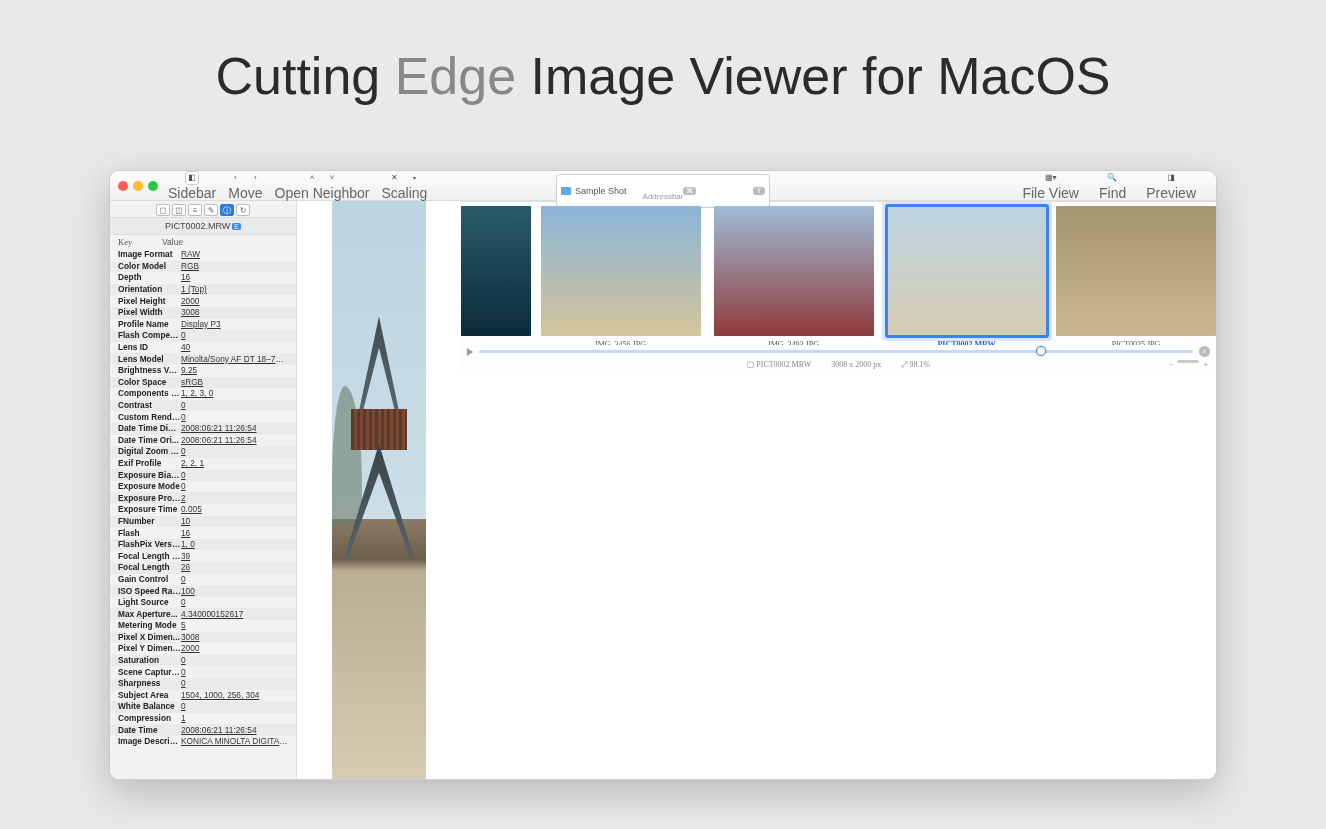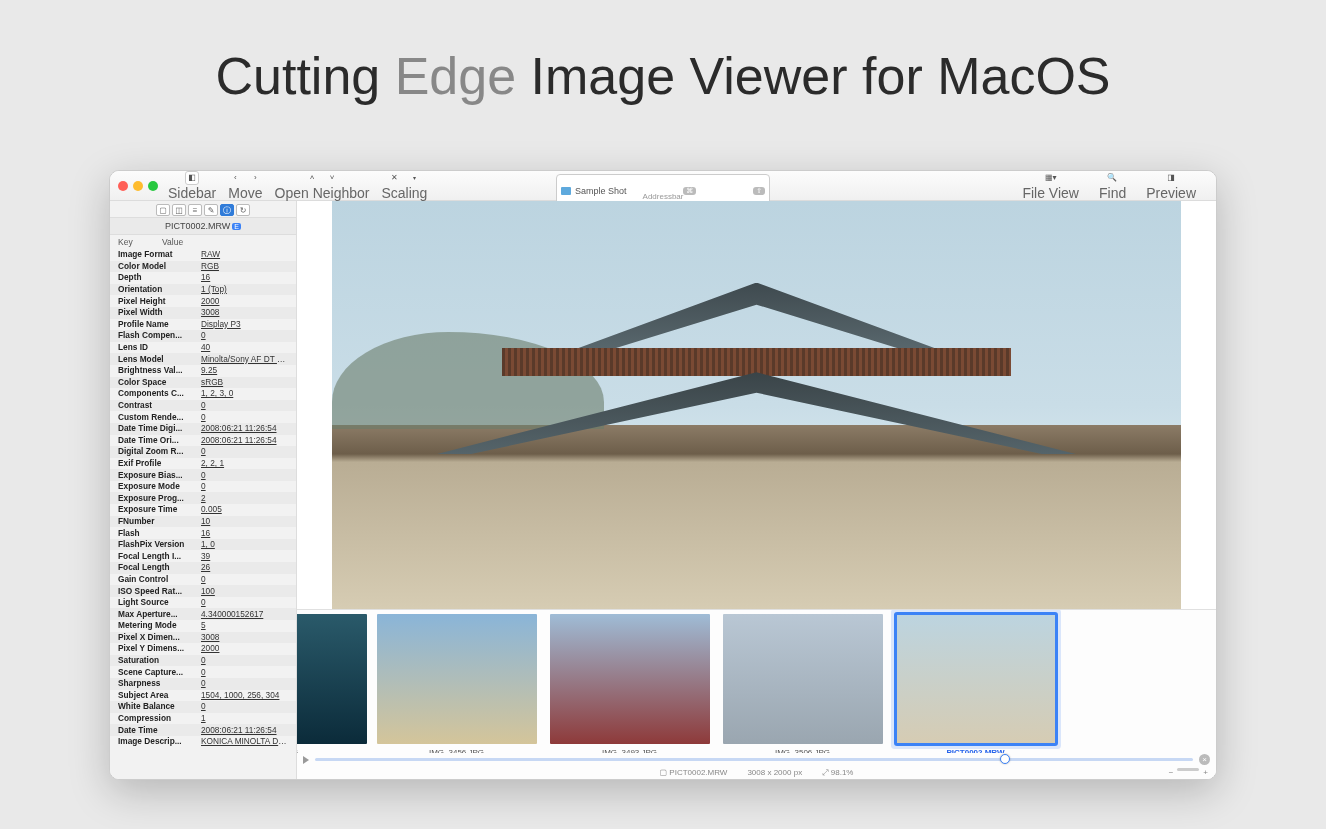--- a/index.html
+++ b/index.html
@@ -68,28 +68,28 @@
     width:187px; background:#f2f2f2; border-right:1px solid #ddd;
     display:flex; flex-direction:column; font-size:9px; color:#333;
     overflow:hidden;
   }
   .sb-tabs { height:17px; display:flex; justify-content:center; gap:2px; padding-top:3px; border-bottom:1px solid #ddd;}
   .sb-tab { width:14px; height:12px; border:1px solid #bbb; border-radius:2px; background:#fff; display:flex;align-items:center;justify-content:center; font-size:8px; color:#666;}
   .sb-tab.active { background:#2f7bd9; color:#fff; border-color:#2f7bd9;}
   .sb-filename { font-size:9px; text-align:center; padding:3px 0; background:#eaeaea; color:#444; border-bottom:1px solid #ddd;}
   .sb-filename .flag{font-size:7px; background:#3b82f6; color:#fff; padding:0 2px; border-radius:2px; margin-left:2px;}
   .meta-head { display:flex; padding:2px 8px; font-size:8.5px; color:#555;}
-  .meta-head .k{width:44px;} .meta-head .v{flex:1;}
+  .meta-head .k{width:44px;font-family:Liberation Serif, serif;} .meta-head .v{flex:1;}
   .meta-body { flex:1; overflow:hidden; }
   .meta-row { display:flex; padding:0.3px 8px; font-size:8.3px; line-height:11px;}
   .meta-row:nth-child(even){background:#eaeaea;}
-  .meta-row .k{width:83px; font-weight:600; white-space:nowrap; overflow:hidden; text-overflow:ellipsis; color:#222;}
+  .meta-row .k{width:63px; font-weight:600; white-space:nowrap; overflow:hidden; text-overflow:ellipsis; color:#222;}
   .meta-row .v{flex:1; color:#333; white-space:nowrap; overflow:hidden; text-overflow:ellipsis;text-decoration:underline; }
   
-  .main { flex:1; display:flex; flex-direction:column; background:#fff;}
+  .main { flex:1; display:flex; flex-direction:row; background:#fff;font-family:Liberation Serif, serif;}
   .canvas { flex:1; background:#fff; display:flex; align-items:stretch; justify-content:center; padding:0 35px; overflow:hidden;}
   .photo {
     width:100%; height:100%;
     background: linear-gradient(to bottom, #bcd4e0 0%, #c9dde7 50%, #cde0e9 55%, #8b7b66 55%, #6d5e4a 62%, #b9ad94 64%, #d6ccb3 100%);
     position:relative;
   }
   .roof1 { position:absolute; left:22%; top:20%; width:56%; height:18%;
     background:linear-gradient(#3f4a4f,#5b6a70);
     clip-path: polygon(8% 100%, 50% 0%, 92% 100%, 85% 100%, 50% 30%, 15% 100%);
   }
@@ -404,27 +404,27 @@
               <div class="thumb-lbl">9.JPG</div>
             </div>
             <div class="thumb-col">
               <div class="thumb" style="background: linear-gradient(rgb(138, 181, 216), rgb(212, 197, 154));"></div>
               <div class="thumb-lbl">IMG_3456.JPG</div>
             </div>
             <div class="thumb-col">
               <div class="thumb" style="background: linear-gradient(rgb(159, 188, 214), rgb(142, 58, 58));"></div>
               <div class="thumb-lbl">IMG_3493.JPG</div>
             </div>
-            <div class="thumb-col">
-              <div class="thumb" style="background: linear-gradient(rgb(185, 199, 212), rgb(154, 166, 176));"></div>
-              <div class="thumb-lbl">IMG_3506.JPG</div>
-            </div>
             <div class="thumb-col selected">
               <div class="thumb" style="background: linear-gradient(rgb(188, 212, 224), rgb(214, 204, 179));"></div>
               <div class="thumb-lbl">PICT0002.MRW</div>
+            </div>
+            <div class="thumb-col last">
+              <div class="thumb" style="background: linear-gradient(rgb(165, 149, 112), rgb(201, 184, 143));"></div>
+              <div class="thumb-lbl">PICT0025.JPG</div>
             </div>
           </div>
         <div class="slider-row">
           <div class="play"></div>
           <div class="track">
               <div class="knob"></div>
             </div>
           <div class="xbtn">×</div>
         </div>
         <div class="status-row">

